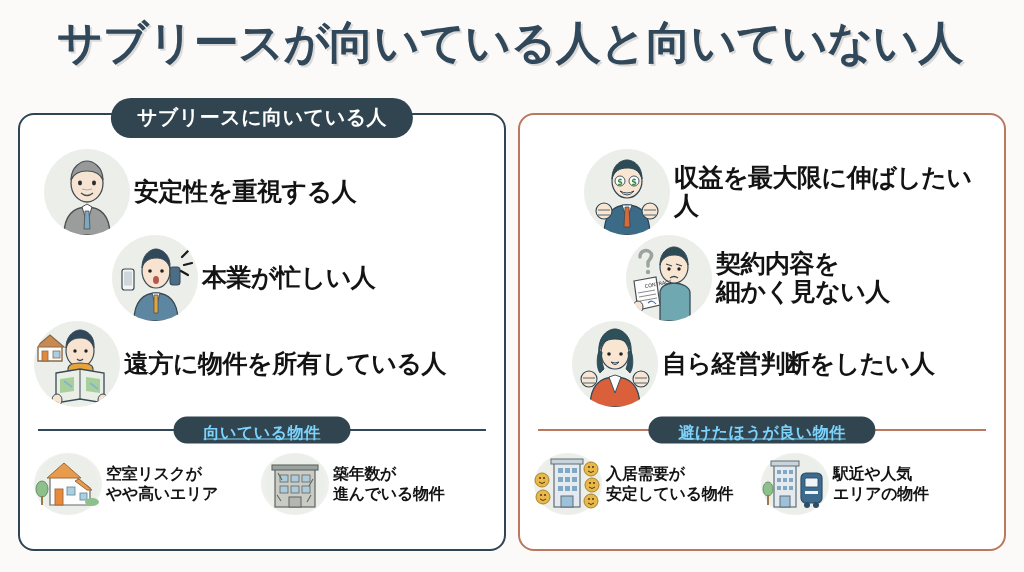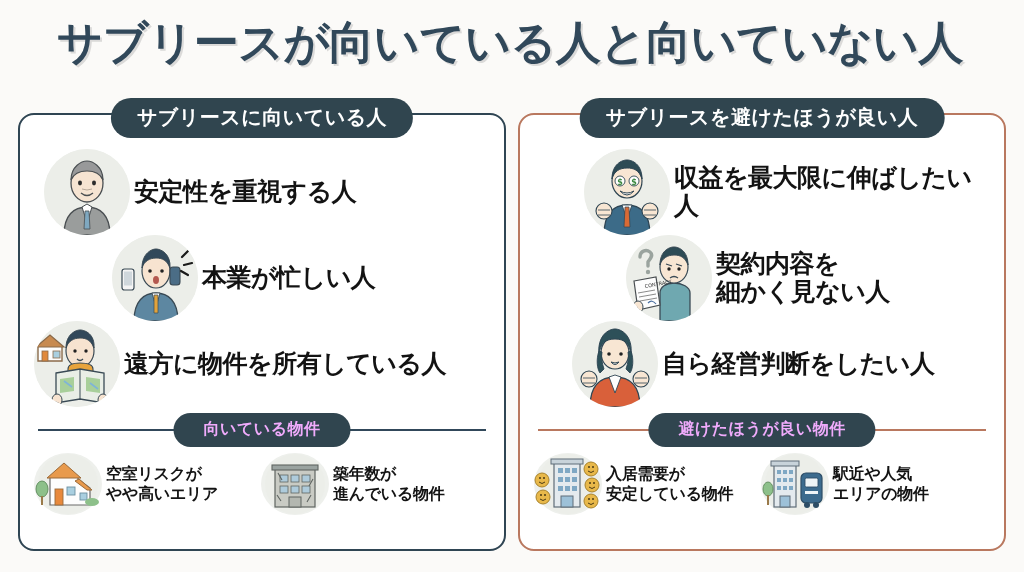--- a/index.html
+++ b/index.html
@@ -119,27 +119,28 @@
   }
   .suited .divider .line { background: #31485a; }
   .avoid  .divider .line { background: #b9785f; }
 
   .divider-pill {
     position: absolute;
     left: 50%;
     top: 50%;
     transform: translate(-50%, -50%);
     background: #30454f;
-    color: #f0abfc;
+    color: #7dd3fc;
     font-size: 16px;
     font-weight: 700;
-    padding: 6px 30px 7px;
+    padding: 6px 30px 0;
     border-radius: 20px;
     white-space: nowrap;
     letter-spacing: 0.5px;
+    text-decoration: underline;
   }
 
   
   .property-row {
     display: flex;
     padding: 6px 20px 0 14px;
     gap: 4px;
   }
   .property-item {
     flex: 1;
@@ -289,21 +290,20 @@
           </svg>
         </div>
         <div class="prop-label">築年数が
 進んでいる物件</div>
       </div>
     </div>
   </div>
 
   <div class="panel avoid">
 
-    <div class="panel-pill">サブリースを避けたほうが良い人</div>
 
     <div class="person-list">
 
       <div class="person-row r-indent-1">
         <div class="avatar">
           <svg viewBox="0 0 86 86" width="86" height="86">
             <circle cx="43" cy="43" r="43" fill="#eceee9"></circle>
             <path d="M20 86 C20 64 30 56 43 56 C56 56 66 64 66 86 Z" fill="#3c6b88" stroke="#2f4553" stroke-width="1.3"></path>
             <path d="M38 56 L43 70 L48 56 Z" fill="#fdfdfd" stroke="#2f4553" stroke-width="0.9"></path>
             <path d="M41 58 L45 58 L46 78 L40 78 Z" fill="#d96a35" stroke="#2f4553" stroke-width="0.7"></path>

